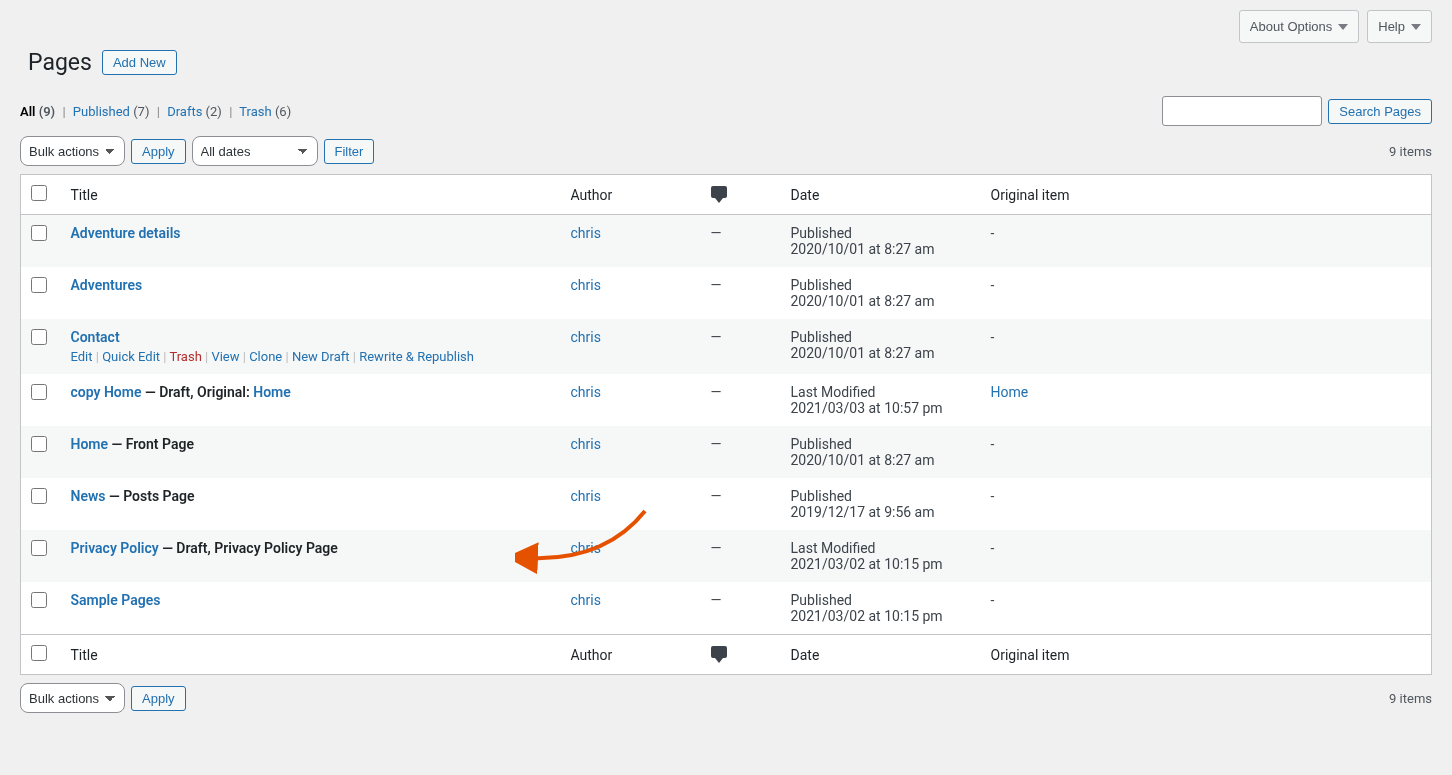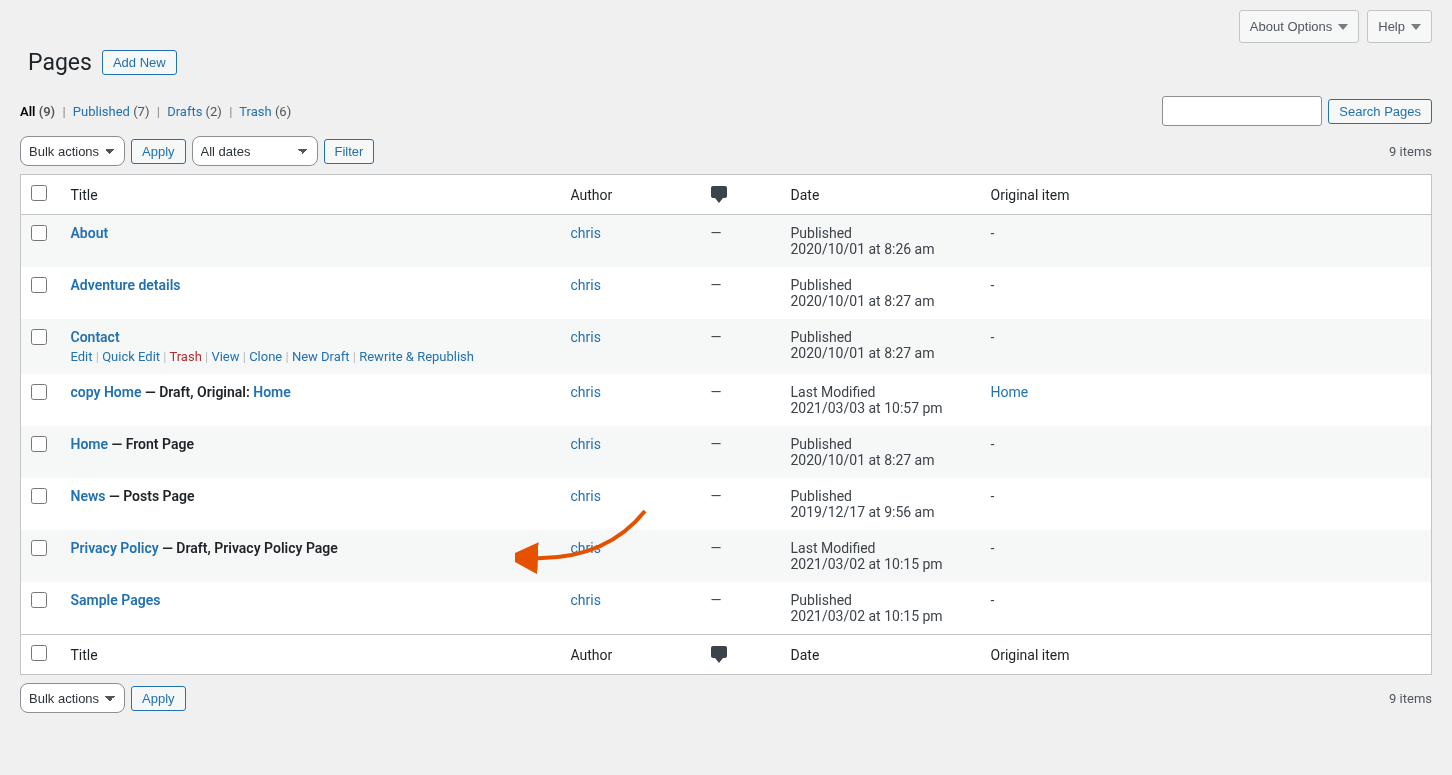--- a/index.html
+++ b/index.html
@@ -235,32 +235,32 @@
       <th class="col-title sortable">Title</th>
       <th class="col-author">Author</th>
       <th class="col-comments"><span class="comment-icon"></span></th>
       <th class="col-date sortable">Date</th>
       <th class="col-original">Original item</th>
     </tr>
   </thead>
   <tbody id="table-body">
         <tr>
           <td class="col-cb"><input type="checkbox" style=""></td>
-          <td><a class="row-title">About</a></td>
-          <td><a>chris</a></td>
-          <td>—</td>
-          <td class="date-cell">
-            <div class="status">Published</div>
-            <div class="ts">2020/10/01 at 8:26 am</div>
-          </td>
-          <td>-</td>
-        </tr>
-        <tr>
-          <td class="col-cb"><input type="checkbox" style=""></td>
           <td><a class="row-title">Adventure details</a></td>
+          <td><a>chris</a></td>
+          <td>—</td>
+          <td class="date-cell">
+            <div class="status">Published</div>
+            <div class="ts">2020/10/01 at 8:27 am</div>
+          </td>
+          <td>-</td>
+        </tr>
+        <tr>
+          <td class="col-cb"><input type="checkbox" style=""></td>
+          <td><a class="row-title">Adventures</a></td>
           <td><a>chris</a></td>
           <td>—</td>
           <td class="date-cell">
             <div class="status">Published</div>
             <div class="ts">2020/10/01 at 8:27 am</div>
           </td>
           <td>-</td>
         </tr>
         <tr>
           <td class="col-cb"><input type="checkbox" style=""></td>

